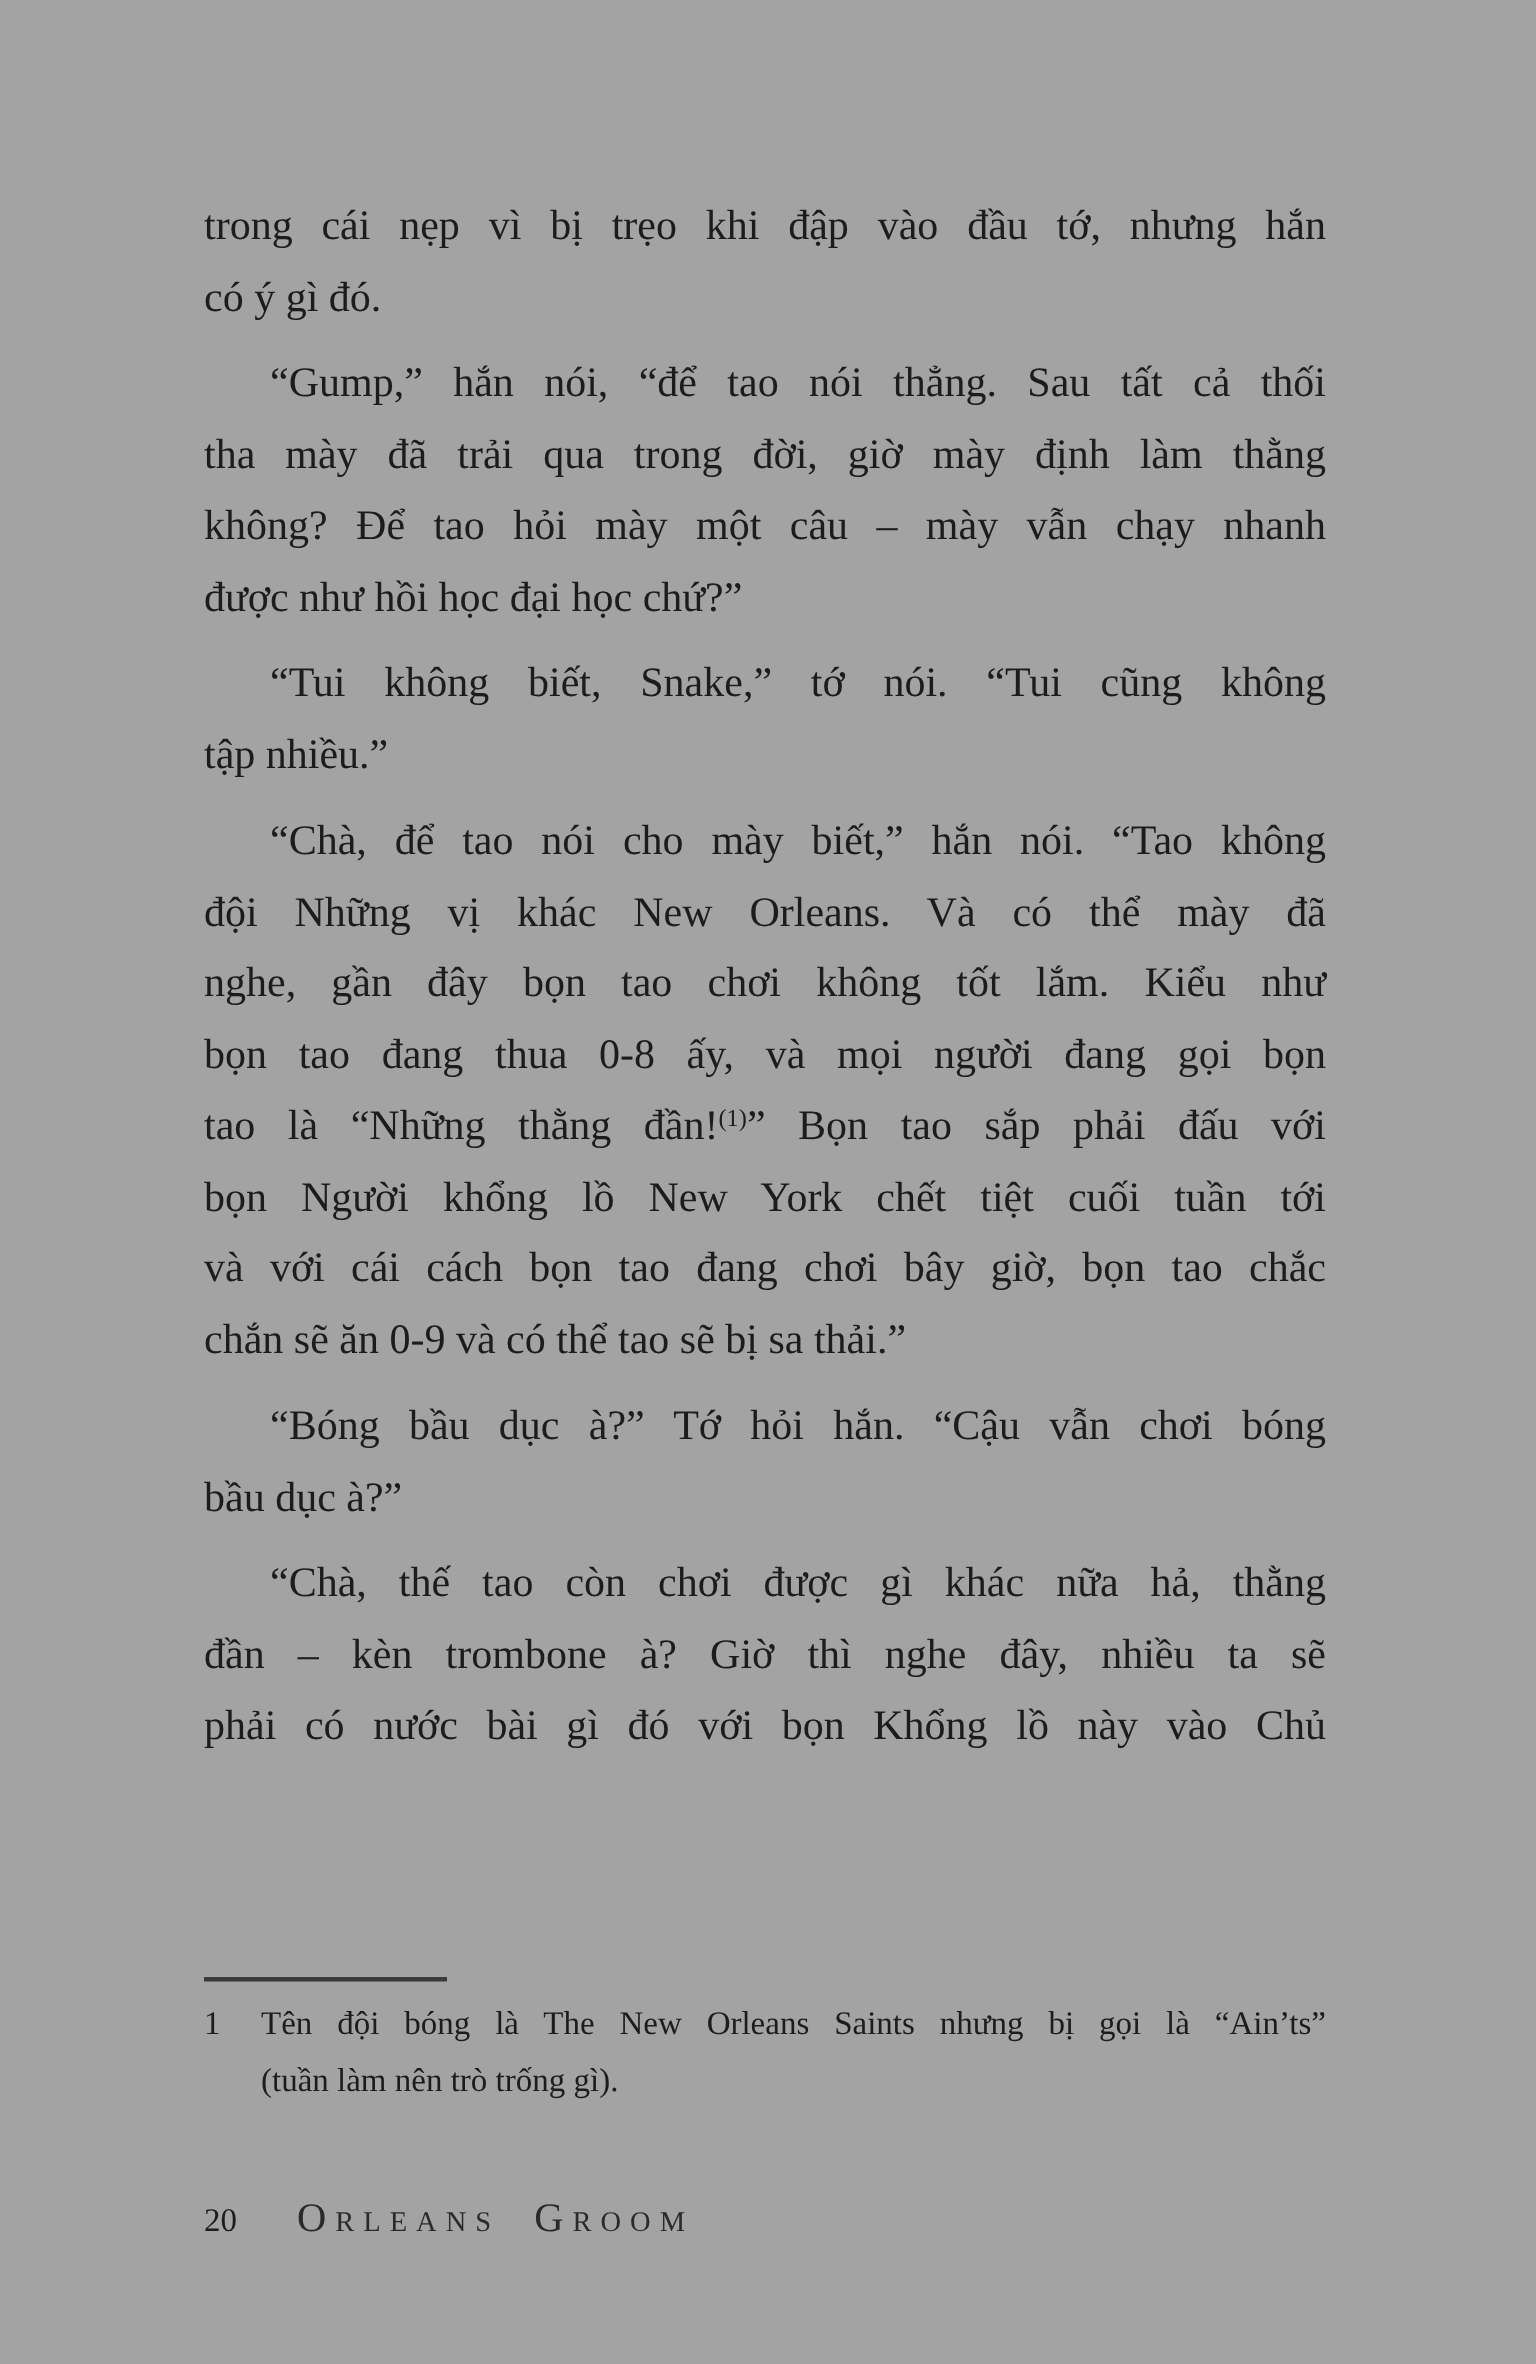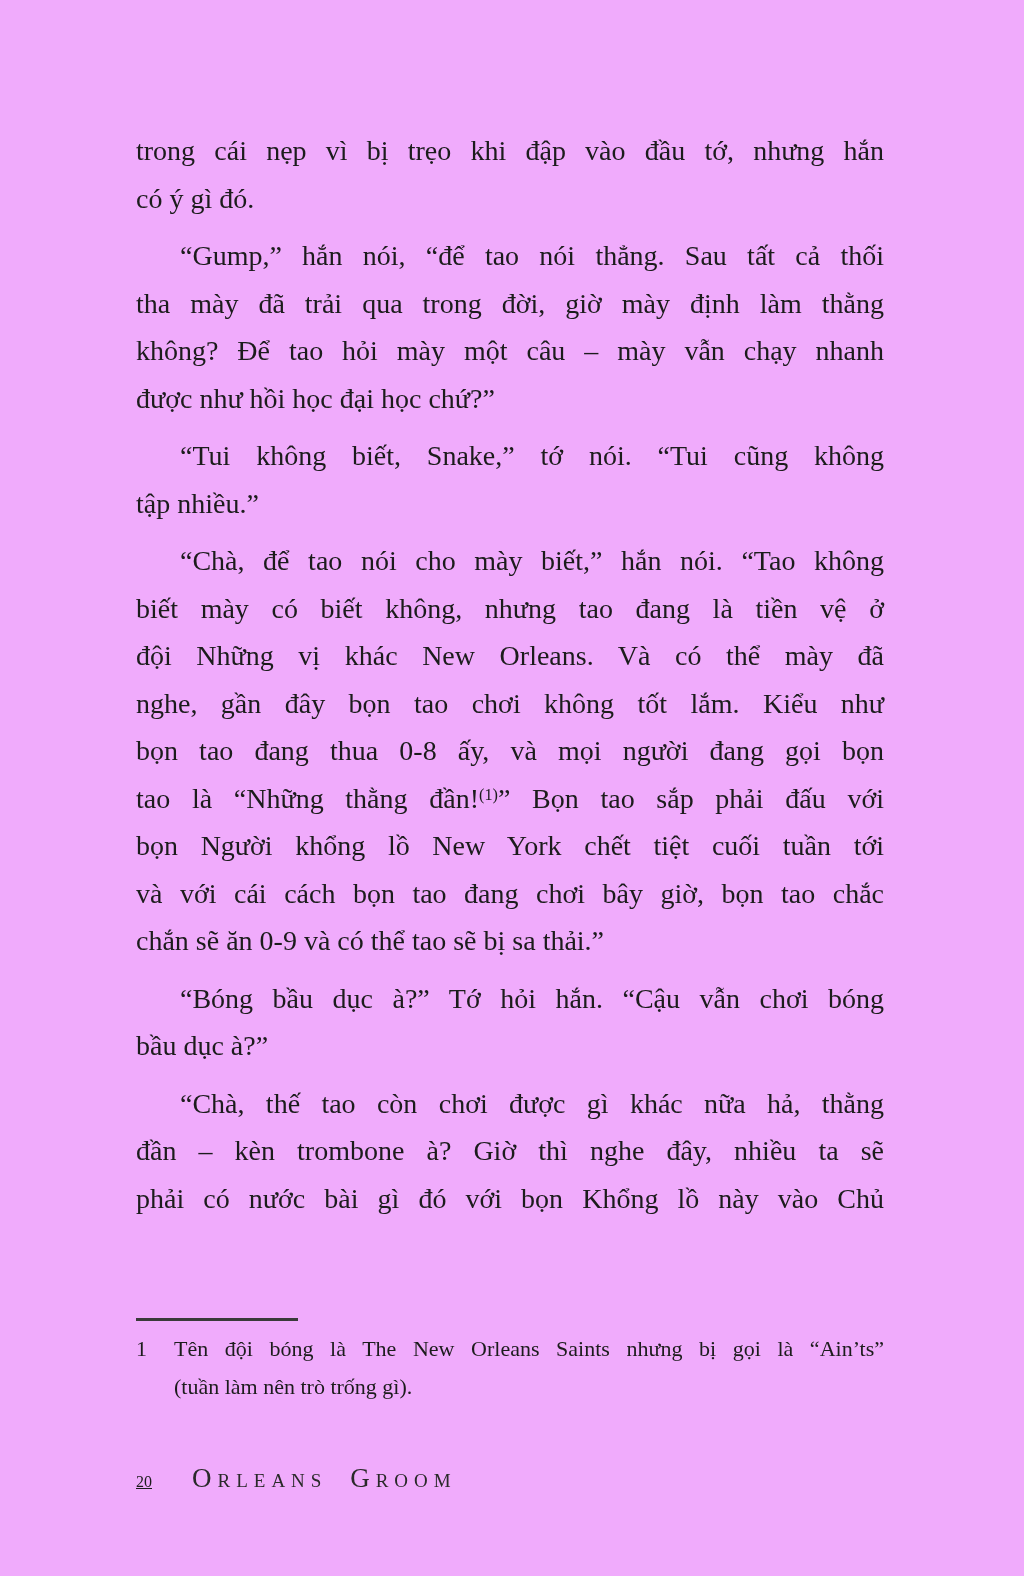--- a/index.html
+++ b/index.html
@@ -1,20 +1,20 @@
 <!DOCTYPE html>
 <html><head>
 <meta charset="utf-8">
 <style>
   html, body { margin: 0; padding: 0; background: #ffffff; }
   .page {
     position: relative;
     width: 1024px;
     height: 1576px;
-    background: #f0abfc;
+    background: #a3a3a3;
     color: #1c1c1c;
     font-family: "Liberation Serif", serif;
     overflow: hidden;
   }
   .body-text {
     position: absolute;
     left: 136px;
     top: 127px;
     width: 748px;
     font-size: 28px;
@@ -59,21 +59,21 @@
     padding-left: 38px;
     text-align: left;
   }
   .page-footer {
     position: absolute;
     left: 136px;
     top: 1458px;
     width: 748px;
     line-height: 40px;
   }
-  .page-num { font-size: 16px; text-decoration: underline; }
+  .page-num { font-size: 22px; }
   .author {
     margin-left: 36px;
     font-size: 27px;
     font-variant: small-caps;
     letter-spacing: 6px;
     word-spacing: 10px;
     color: #2a2a2a;
   }
 </style>
 </head>
@@ -91,21 +91,20 @@
         <div class="line">tha mày đã trải qua trong đời, giờ mày định làm thằng</div>
         <div class="line">không? Để tao hỏi mày một câu – mày vẫn chạy nhanh</div>
         <div class="line last">được như hồi học đại học chứ?”</div>
       </div>
       <div class="para">
         <div class="line first">“Tui không biết, Snake,” tớ nói. “Tui cũng không</div>
         <div class="line last">tập nhiều.”</div>
       </div>
       <div class="para">
         <div class="line first">“Chà, để tao nói cho mày biết,” hắn nói. “Tao không</div>
-        <div class="line">biết mày có biết không, nhưng tao đang là tiền vệ ở</div>
         <div class="line">đội Những vị khác New Orleans. Và có thể mày đã</div>
         <div class="line">nghe, gần đây bọn tao chơi không tốt lắm. Kiểu như</div>
         <div class="line">bọn tao đang thua 0-8 ấy, và mọi người đang gọi bọn</div>
         <div class="line"><span>tao là “Những thằng đần!</span><sup>(1)</sup><span>” Bọn tao sắp phải đấu với</span></div>
         <div class="line">bọn Người khổng lồ New York chết tiệt cuối tuần tới</div>
         <div class="line">và với cái cách bọn tao đang chơi bây giờ, bọn tao chắc</div>
         <div class="line last">chắn sẽ ăn 0-9 và có thể tao sẽ bị sa thải.”</div>
       </div>
       <div class="para">
         <div class="line first">“Bóng bầu dục à?” Tớ hỏi hắn. “Cậu vẫn chơi bóng</div>

